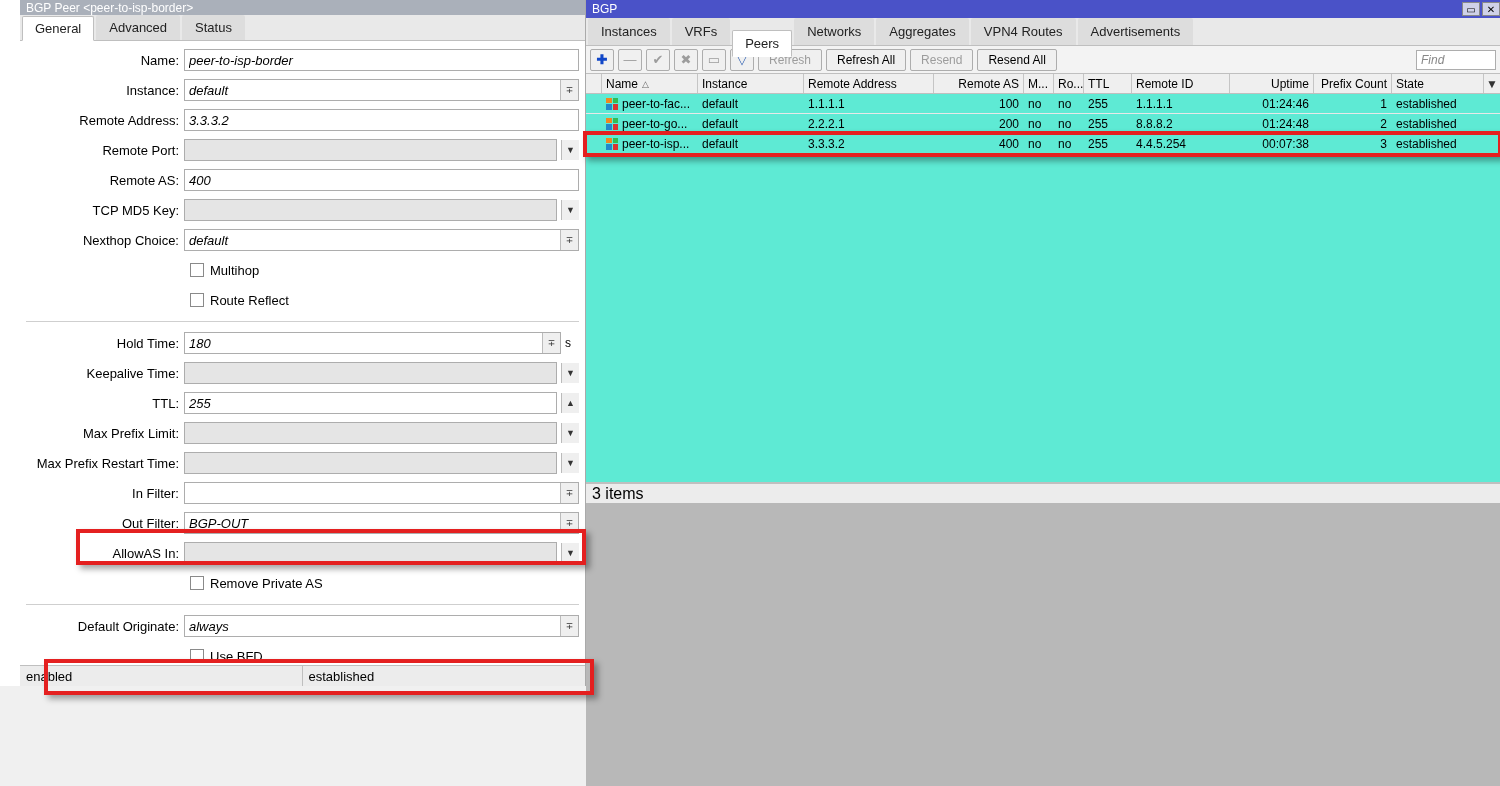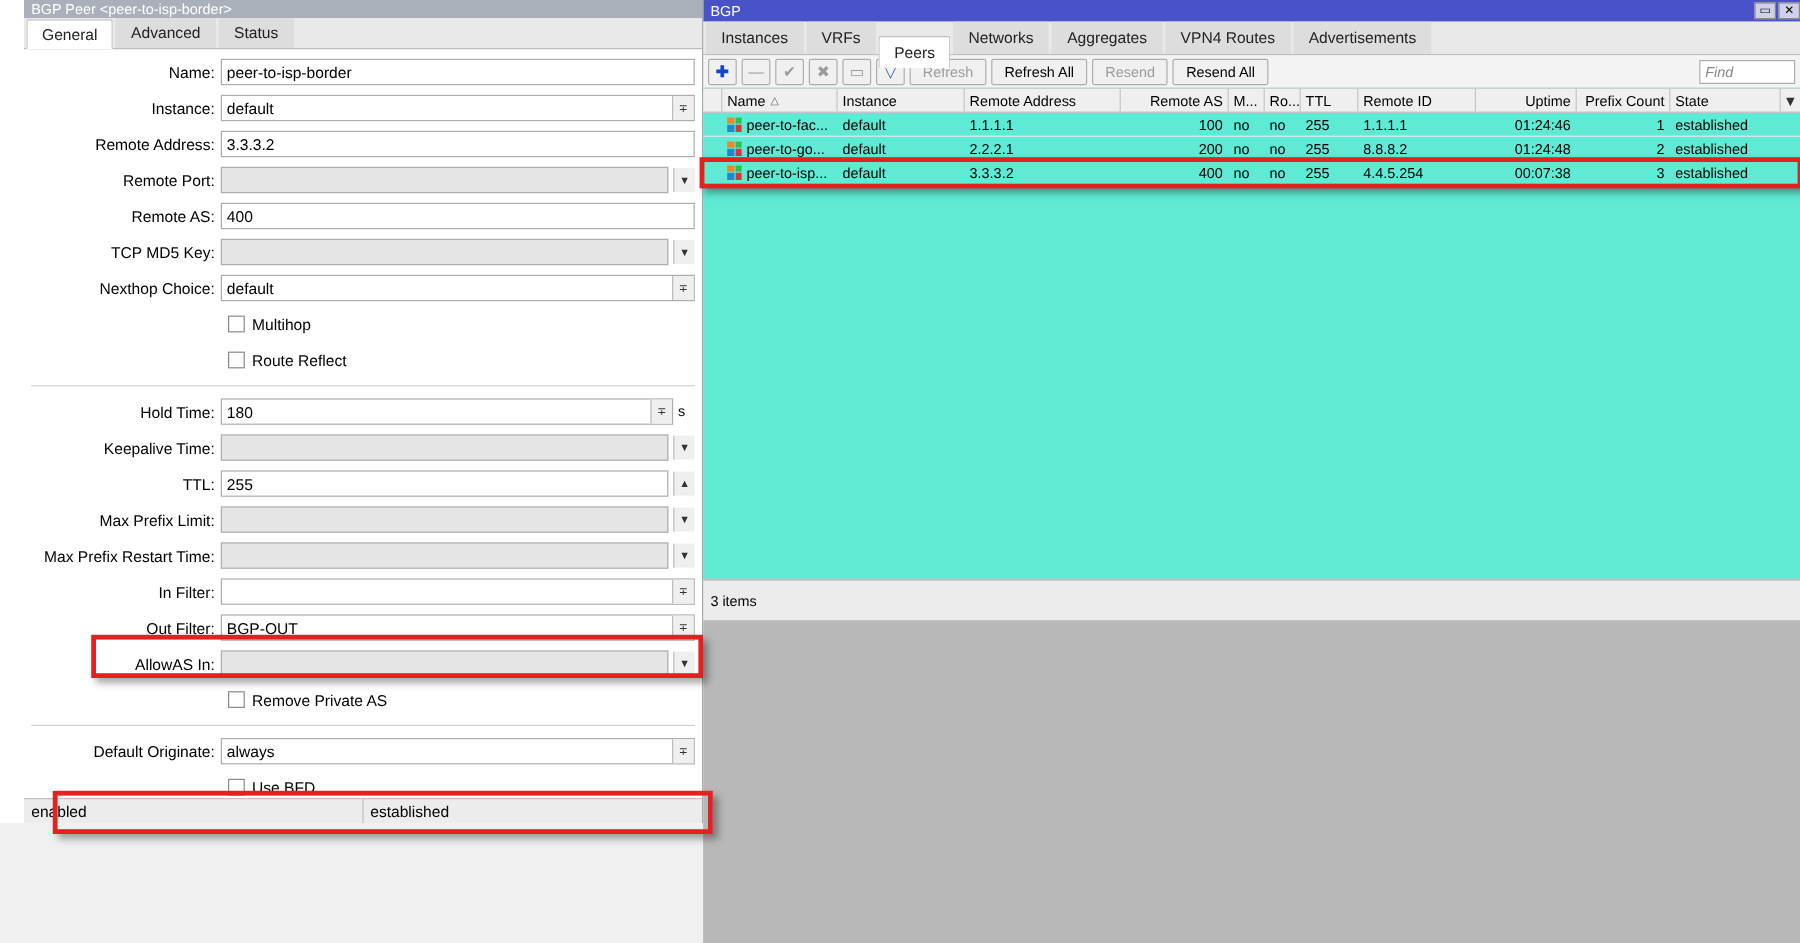--- a/index.html
+++ b/index.html
@@ -92,20 +92,21 @@
   }
   .fld.disabled { background: #e5e5e5; }
   .fld input {
     flex: 1 1 auto;
     border: none;
     outline: none;
     height: 20px;
     font-size: 13px;
     padding: 0 4px;
     background: transparent;
+    font-style: italic;
   }
   .dd-btn {
     width: 18px;
     height: 20px;
     background: #efefef;
     border-left: 1px solid #bbb;
     display: flex;
     align-items: center;
     justify-content: center;
     font-size: 9px;
@@ -302,24 +303,24 @@
     grid-template-columns: 1fr 1fr;
     grid-template-rows: 1fr 1fr;
     gap:1px;
   }
   .peer-icon span:nth-child(1){background:#e82;}
   .peer-icon span:nth-child(2){background:#3b5;}
   .peer-icon span:nth-child(3){background:#28c;}
   .peer-icon span:nth-child(4){background:#d33;}
 
   .grid-status {
-    height: 34px;
+    height: 20px;
     background: #ececec;
     border-top: 1px solid #bfbfbf;
-    font-size: 12px;
+    font-size: 16px;
     padding: 2px 6px;
     display:flex;
     align-items:center;
   }
 
   .below-right {
     flex: 1;
     background:#b8b8b8;
   }
 

